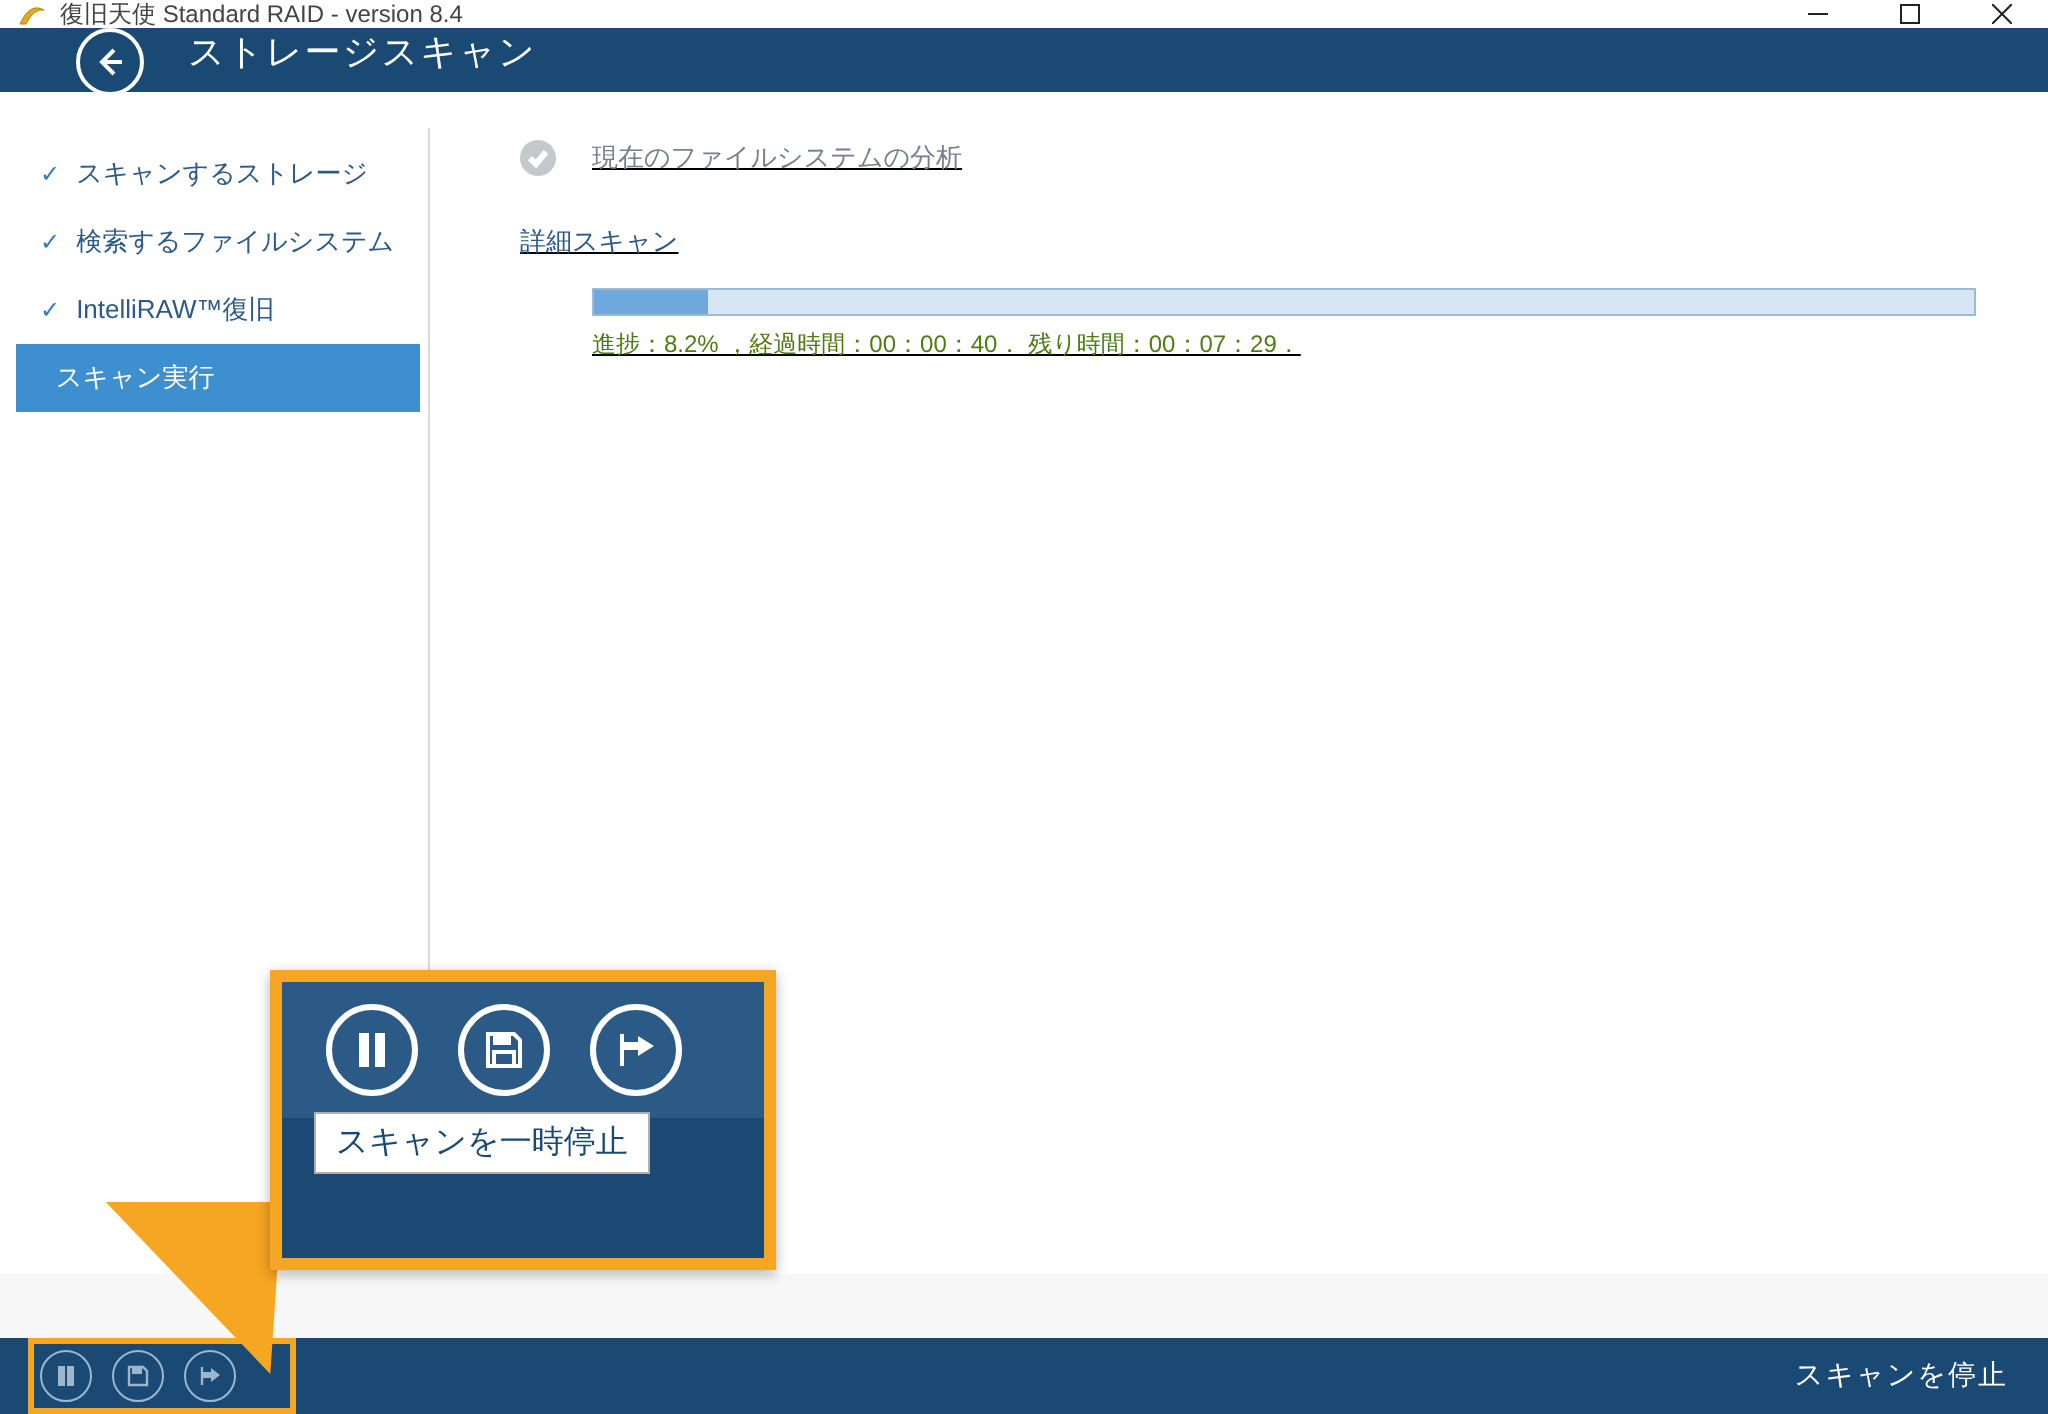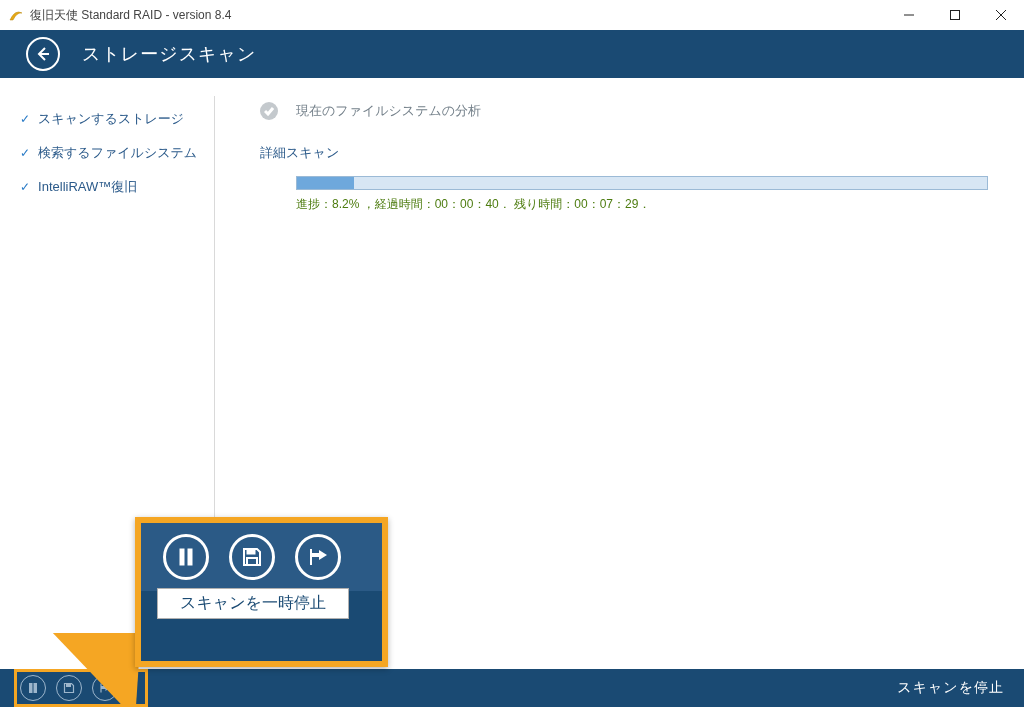--- a/index.html
+++ b/index.html
@@ -1,40 +1,40 @@
 <!DOCTYPE html>
 <html><head>
 <meta charset="utf-8">
 <style>
   * { box-sizing: border-box; margin: 0; padding: 0; }
   html, body { width: 1024px; height: 707px; font-family: "Meiryo", "Yu Gothic", sans-serif; overflow: hidden; background: #f7f7f7; }
 
   
-  .titlebar { height: 30px; background: #ffffff; display: flex; align-items: center; padding-left: 8px; font-size: 12px; color: #444; }
+  .titlebar { height: 14px; background: #ffffff; display: flex; align-items: center; padding-left: 8px; font-size: 12px; color: #444; }
   .titlebar .app-icon { width: 16px; height: 16px; margin-right: 6px; color: #d89a00; }
   .titlebar .win-controls { margin-left: auto; display: flex; }
   .titlebar .win-btn { width: 46px; height: 30px; display: flex; align-items: center; justify-content: center; color: #222; }
   .titlebar .win-btn svg { width: 10px; height: 10px; }
 
   
-  .header { height: 48px; background: #1a4a73; display: flex; align-items: center; padding-left: 26px; color: #fff; }
+  .header { height: 32px; background: #1a4a73; display: flex; align-items: flex-start; padding-left: 38px; color: #fff; }
   .back-circle { width: 34px; height: 34px; border: 2px solid #fff; border-radius: 50%; display: flex; align-items: center; justify-content: center; margin-right: 22px; }
   .back-circle svg { width: 16px; height: 16px; stroke: #fff; fill: none; stroke-width: 2; }
   .header-title { font-size: 18px; font-weight: normal; letter-spacing: 1px; }
 
   
   .main { display: flex; height: 591px; background: #fff; position: relative; }
   .sidebar { width: 210px; padding-top: 24px; border-right: 0; }
   .sidebar-item { display: flex; align-items: center; padding: 8px 12px 8px 20px; font-size: 13px; color: #2b5a8a; cursor: default; }
   .sidebar-item .check { color: #2b7cc7; margin-right: 8px; font-size: 12px; }
   .sidebar-item.active { background: #3e8fcf; color: #fff; margin-left: 8px; margin-right: 0; }
   .vsep { position: absolute; left: 214px; top: 18px; bottom: 18px; width: 1px; background: #d9d9d9; }
 
   
-  .content { flex: 1; padding: 24px 36px 0 50px; position: relative; }
+  .content { flex: 1; padding: 24px 36px 0 50px; position: relative; text-decoration: underline; }
   .step-row { display: flex; align-items: center; margin-bottom: 24px; }
   .step-check { width: 18px; height: 18px; border-radius: 50%; background: #c4c9cd; display: flex; align-items: center; justify-content: center; margin-right: 18px; }
   .step-check svg { width: 10px; height: 10px; stroke: #fff; fill: none; stroke-width: 3; }
   .step-label { color: #74808a; font-size: 13px; }
   .section-label { color: #2b5a8a; font-size: 13px; margin-bottom: 14px; }
   .progress-wrap { margin-left: 36px; }
   .progress-bar { height: 14px; width: 100%; border: 1px solid #9bbad6; background: #d7e6f4; position: relative; }
   .progress-fill { position: absolute; left: 0; top: 0; bottom: 0; width: 8.2%; background: #6ea8dc; }
   .progress-text { margin-top: 6px; font-size: 12px; color: #4d7c0f; }
 
@@ -47,21 +47,21 @@
 
   
   .orange-rect { position: absolute; border: 3px solid #f5a623; pointer-events: none; }
   .orange-footer { left: 14px; bottom: 0; width: 134px; height: 38px; z-index: 5; }
 
   
   .callout { position: absolute; left: 135px; top: 439px; width: 253px; height: 150px; border: 6px solid #f5a623; background: #1a4a73; z-index: 6; box-shadow: 0 2px 6px rgba(0,0,0,0.3); }
   .callout-top { height: 68px; display: flex; align-items: center; justify-content: flex-start; gap: 20px; padding-left: 22px; background: #2b5a86; }
   .big-circle { width: 46px; height: 46px; border: 3px solid #fff; border-radius: 50%; display: flex; align-items: center; justify-content: center; color: #fff; }
   .big-circle svg { width: 22px; height: 22px; fill: currentColor; stroke: currentColor; }
-  .callout-tooltip { position: absolute; top: 65px; left: 16px; background: #fff; border: 1px solid #b0b0b0; padding: 4px 22px; font-size: 16px; color: #1a4a73; white-space: nowrap; }
+  .callout-tooltip { position: absolute; top: 65px; left: 16px; background: #fff; border: 1px solid #b0b0b0; padding: 4px 10px; font-size: 16px; color: #1a4a73; white-space: nowrap; }
 
   
   .pointer { position: absolute; left: 72px; bottom: 36px; width: 0; height: 0; z-index: 4; }
   .pointer::before { content: ""; position: absolute; border-left: 44px solid transparent; border-right: 44px solid transparent; border-top: 86px solid #f5a623; left: 0; top: 0; transform: skewX(24deg); }
 </style>
 </head>
 <body>
 
 <div class="titlebar">
   <span class="app-icon">
@@ -108,20 +108,23 @@
       <span class="check">✓</span>
       <span>スキャンするストレージ</span>
     </div>
     <div class="sidebar-item">
       <span class="check">✓</span>
       <span>検索するファイルシステム</span>
     </div>
     <div class="sidebar-item">
       <span class="check">✓</span>
       <span>IntelliRAW™復旧</span>
+    </div>
+    <div class="sidebar-item active">
+      <span>スキャン実行</span>
     </div>
   </div>
 
   <div class="content">
     <div class="step-row">
       <span class="step-check">
         <svg viewBox="0 0 10 10">
             <polyline points="1,5 4,8 9,2"></polyline>
           </svg>
       </span>

